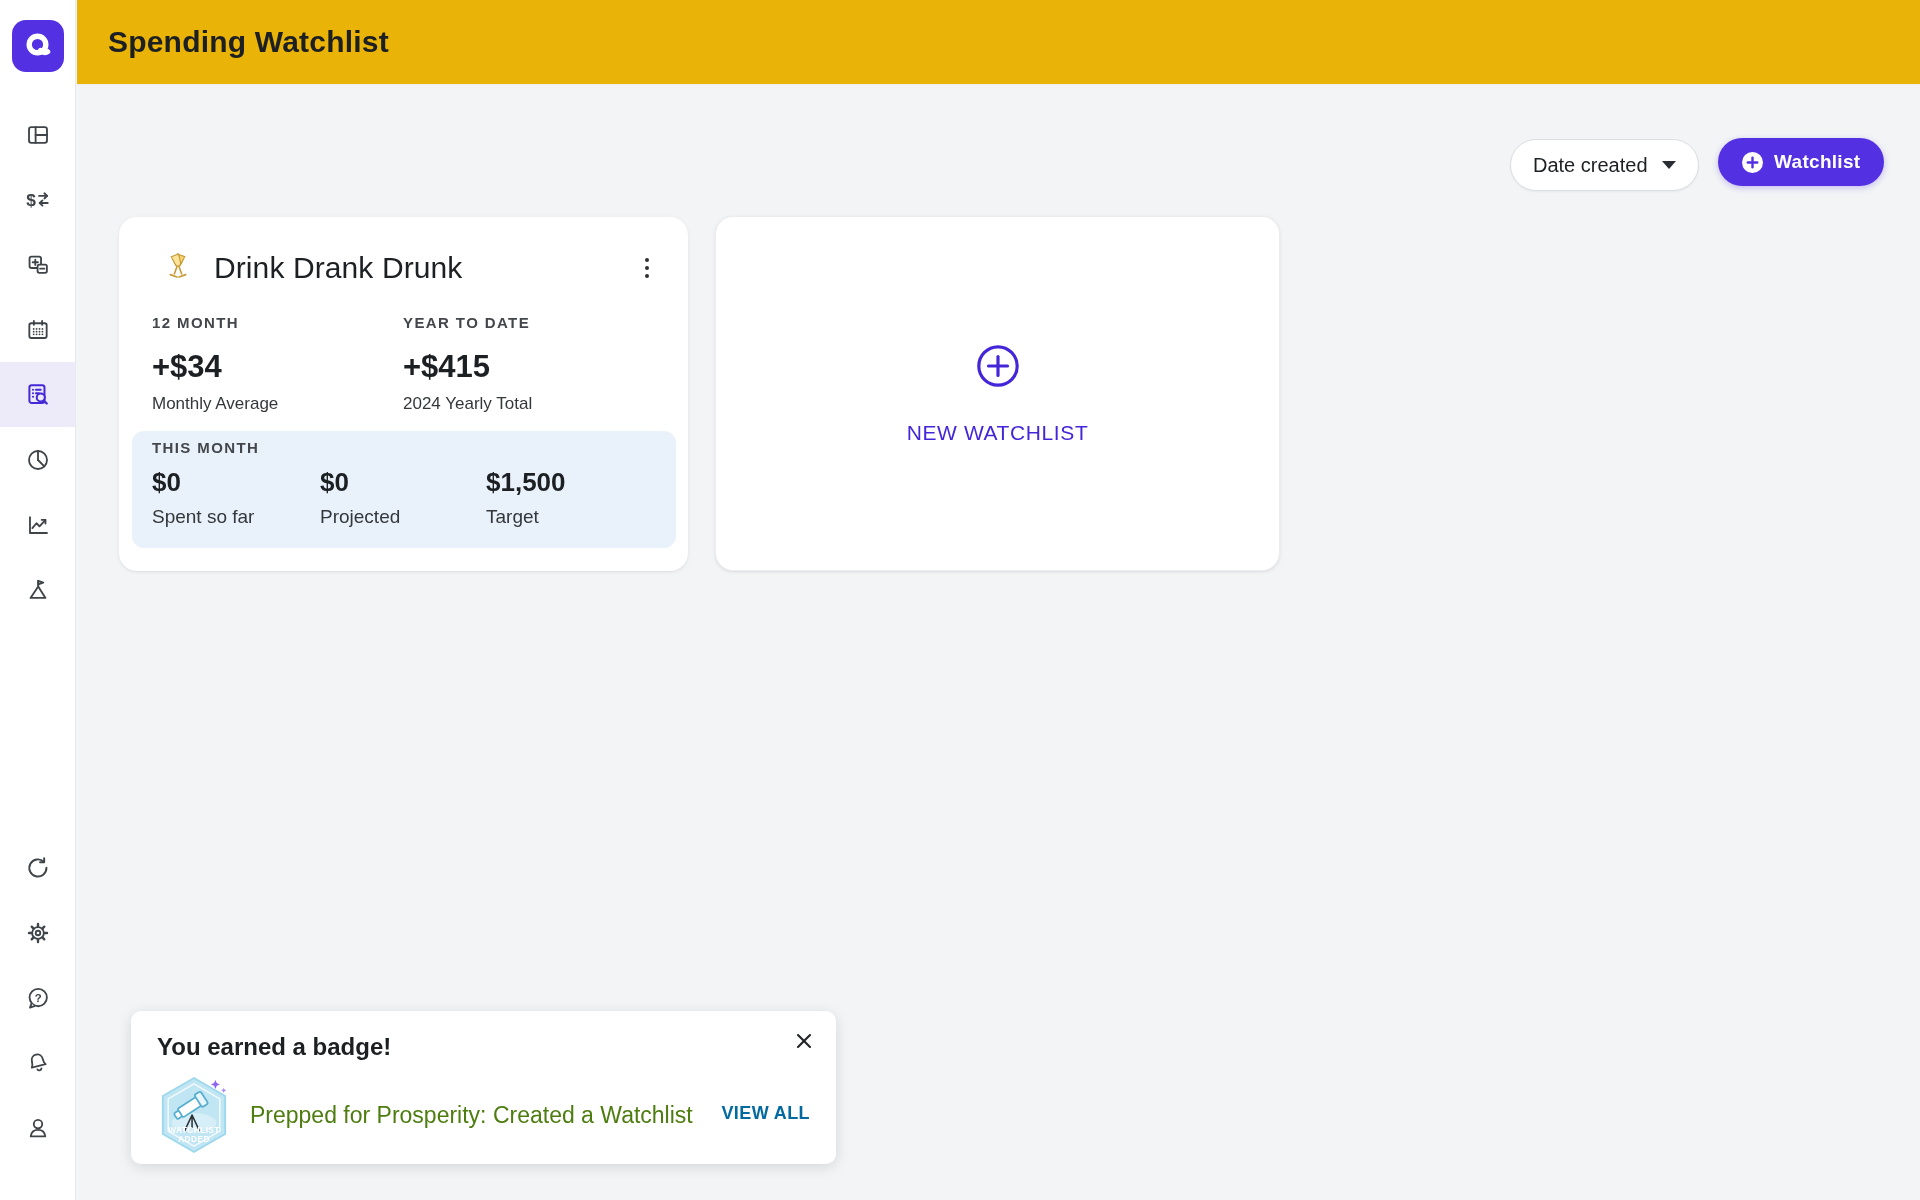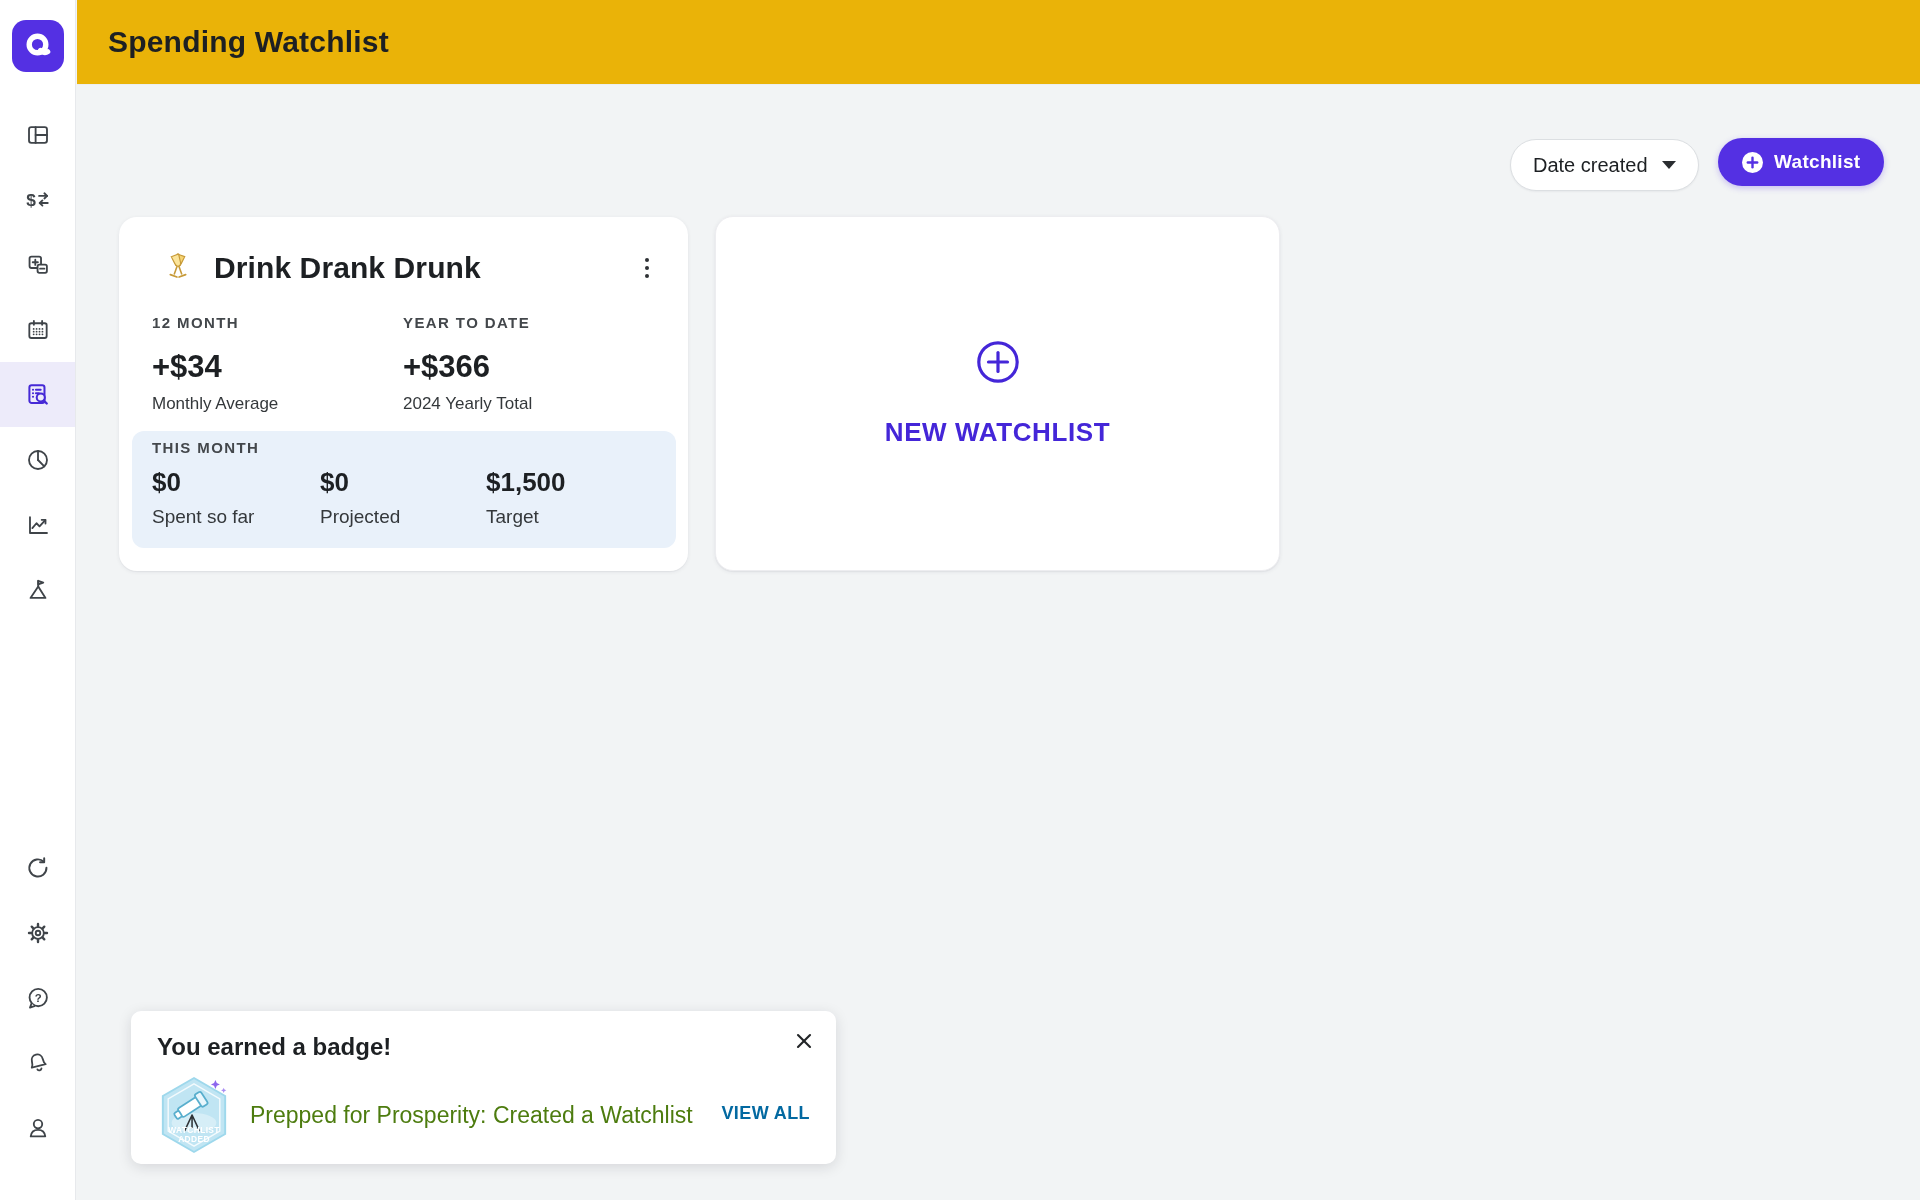--- a/index.html
+++ b/index.html
@@ -40,42 +40,42 @@
              font-size:19px; font-weight:700; letter-spacing:.3px; border:none; cursor:pointer;
              box-shadow:0 2px 6px rgba(84,48,227,.28); }
   .btn-plus { width:21px; height:21px; border-radius:50%; background:#fff;
               display:flex; align-items:center; justify-content:center; }
 
   
   .card { position:absolute; background:#fff; border-radius:18px;
           box-shadow:0 1px 4px rgba(25,28,50,.07), 0 1px 1px rgba(25,28,50,.04); }
   .wl-card { left:119px; top:217px; width:569px; height:354px; cursor:pointer; }
   .wl-head { display:flex; align-items:center; margin:32px 30px 0 40px; }
-  .wl-title { font-size:30px; font-weight:700; margin-left:17px; letter-spacing:.1px; }
+  .wl-title { font-size:30px; font-weight:400; margin-left:17px; letter-spacing:.1px; }
   .kebab { margin-left:auto; display:flex; flex-direction:column; gap:3.5px; padding:6px 9px; cursor:pointer; }
   .kebab i { width:4.5px; height:4.5px; border-radius:50%; background:#2e3134; }
 
   .stats { display:flex; margin:27px 0 0 33px; }
   .stat { width:251px; }
   .stat-label { font-size:15px; font-weight:700; letter-spacing:1.4px; color:#43474b; }
   .stat-value { font-size:31px; font-weight:700; margin-top:18px; color:#1d2023; }
   .stat-sub { font-size:17px; color:#34383b; margin-top:9px; }
 
   .panel { position:absolute; left:13px; right:12px; bottom:23px; height:117px; background:#e9f1fa;
            border-radius:12px; padding:8px 0 0 20px; }
   .panel-label { font-size:15px; font-weight:700; letter-spacing:1.4px; color:#43474b; }
   .panel-row { display:flex; margin-top:11px; }
   .p-item { width:168px; }
   .p-item:nth-child(2) { width:166px; }
   .p-value { font-size:26px; font-weight:700; color:#1d2023; }
   .p-sub { font-size:19px; color:#34383b; margin-top:8px; }
 
   .new-card { left:715px; top:216px; width:565px; height:355px; display:flex; flex-direction:column;
               align-items:center; justify-content:center; cursor:pointer; border:1px solid #ededf0; }
-  .new-label { margin-top:32px; font-size:26px; font-weight:700; letter-spacing:.6px; color:#4426d8; }
+  .new-label { margin-top:32px; font-size:21px; font-weight:400; letter-spacing:.6px; color:#4426d8; }
 
   
   .toast { position:absolute; left:131px; top:1011px; width:705px; height:153px; background:#fff;
            border-radius:10px; box-shadow:0 3px 14px rgba(20,24,40,.13); padding:22px 26px 0 26px; }
   .toast-title { font-size:24px; font-weight:700; color:#1d2023; }
   .toast-close { position:absolute; right:18px; top:16px; padding:4px; cursor:pointer; background:none; border:none; }
   .toast-row { display:flex; align-items:center; margin-top:14px; gap:19px; }
   .toast-msg { font-size:23px; color:#4d7c0f; flex:1; }
   .view-all { font-size:18px; font-weight:700; color:#0369a1; letter-spacing:.4px;
               align-self:flex-start; margin-top:28px; cursor:pointer; }
@@ -294,21 +294,21 @@
   </div>
 
   <div class="stats">
     <div class="stat">
       <div class="stat-label">12 MONTH</div>
       <div class="stat-value">+$34</div>
       <div class="stat-sub">Monthly Average</div>
     </div>
     <div class="stat">
       <div class="stat-label">YEAR TO DATE</div>
-      <div class="stat-value">+$366</div>
+      <div class="stat-value">+$415</div>
       <div class="stat-sub">2024 Yearly Total</div>
     </div>
   </div>
 
   <div class="panel">
     <div class="panel-label">THIS MONTH</div>
     <div class="panel-row">
       <div class="p-item">
         <div class="p-value">$0</div>
         <div class="p-sub">Spent so far</div>

